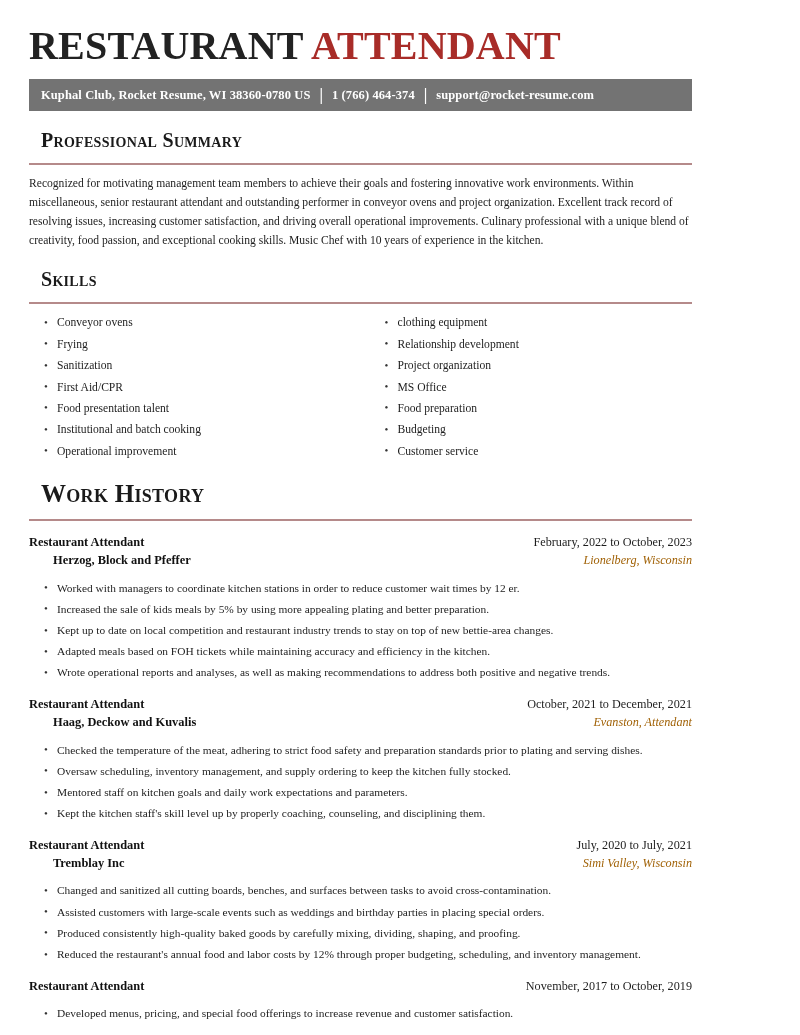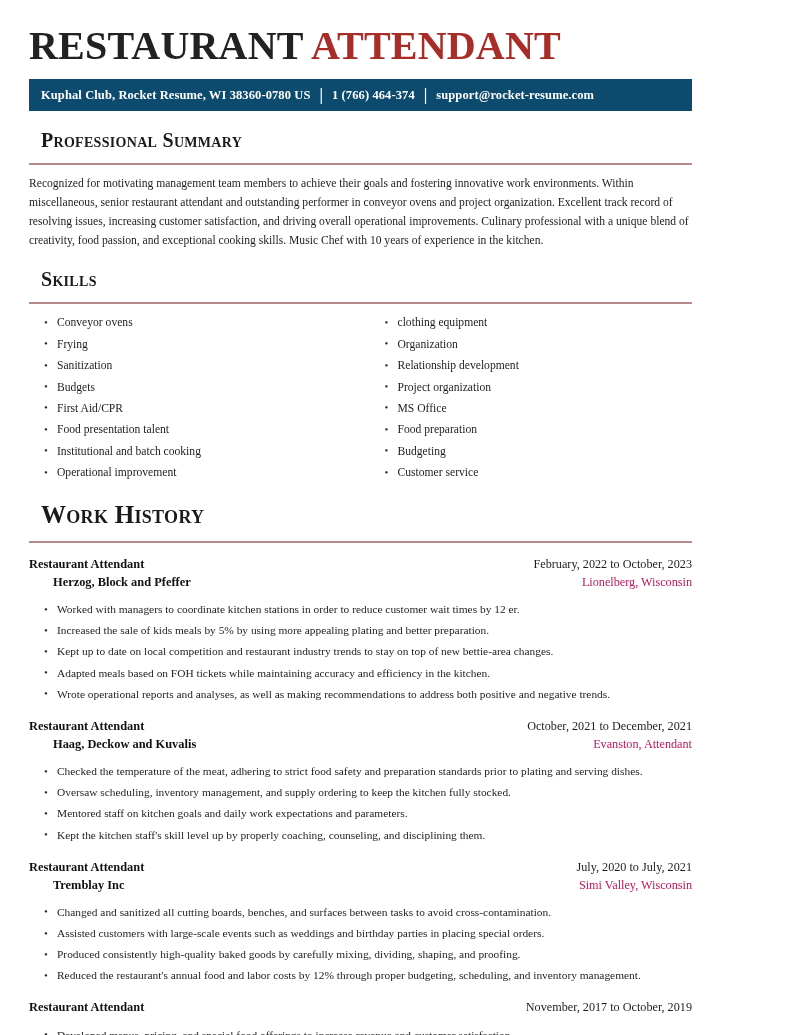--- a/index.html
+++ b/index.html
@@ -30,21 +30,21 @@
     font-weight: 700;
     letter-spacing: 0.2px;
     line-height: 1.08;
     white-space: nowrap;
   }
   .name-first { color: #222222; }
   .name-last  { color: #A82C28; }
 
   .contact-bar {
     margin-top: 12px;
-    background: #0c4a6e;
+    background: #737373;
     height: 32px;
     display: flex;
     align-items: center;
     padding: 0 12px;
     box-sizing: border-box;
   }
   .contact-line {
     color: #ffffff;
     font-size: 12.5px;
     font-weight: 700;
@@ -132,21 +132,22 @@
     white-space: nowrap;
   }
   .job-company {
     font-size: 12.4px;
     font-weight: 700;
     color: #111;
     margin-left: 24px;
   }
   .job-location {
     font-size: 12.2px;
-    color: #be185d;
+    font-style: italic;
+    color: #a16207;
     white-space: nowrap;
   }
   ul.duties {
     margin: 7px 0 0 0;
     padding-left: 28px;
     list-style: none;
   }
   ul.duties li {
     font-size: 11.4px;
     line-height: 1.3;
@@ -189,31 +190,29 @@
 
   <div class="section">
     <div class="section-heading sm">Skills</div>
     <div class="rule"></div>
     <div class="skills-cols">
       <div class="skills-col left">
         <ul class="skill-list">
           <li>Conveyor ovens</li>
           <li>Frying</li>
           <li>Sanitization</li>
-          <li>Budgets</li>
           <li>First Aid/CPR</li>
           <li>Food presentation talent</li>
           <li>Institutional and batch cooking</li>
           <li>Operational improvement</li>
         </ul>
       </div>
       <div class="skills-col right">
         <ul class="skill-list">
           <li>clothing equipment</li>
-          <li>Organization</li>
           <li>Relationship development</li>
           <li>Project organization</li>
           <li>MS Office</li>
           <li>Food preparation</li>
           <li>Budgeting</li>
           <li>Customer service</li>
         </ul>
       </div>
     </div>
   </div>

